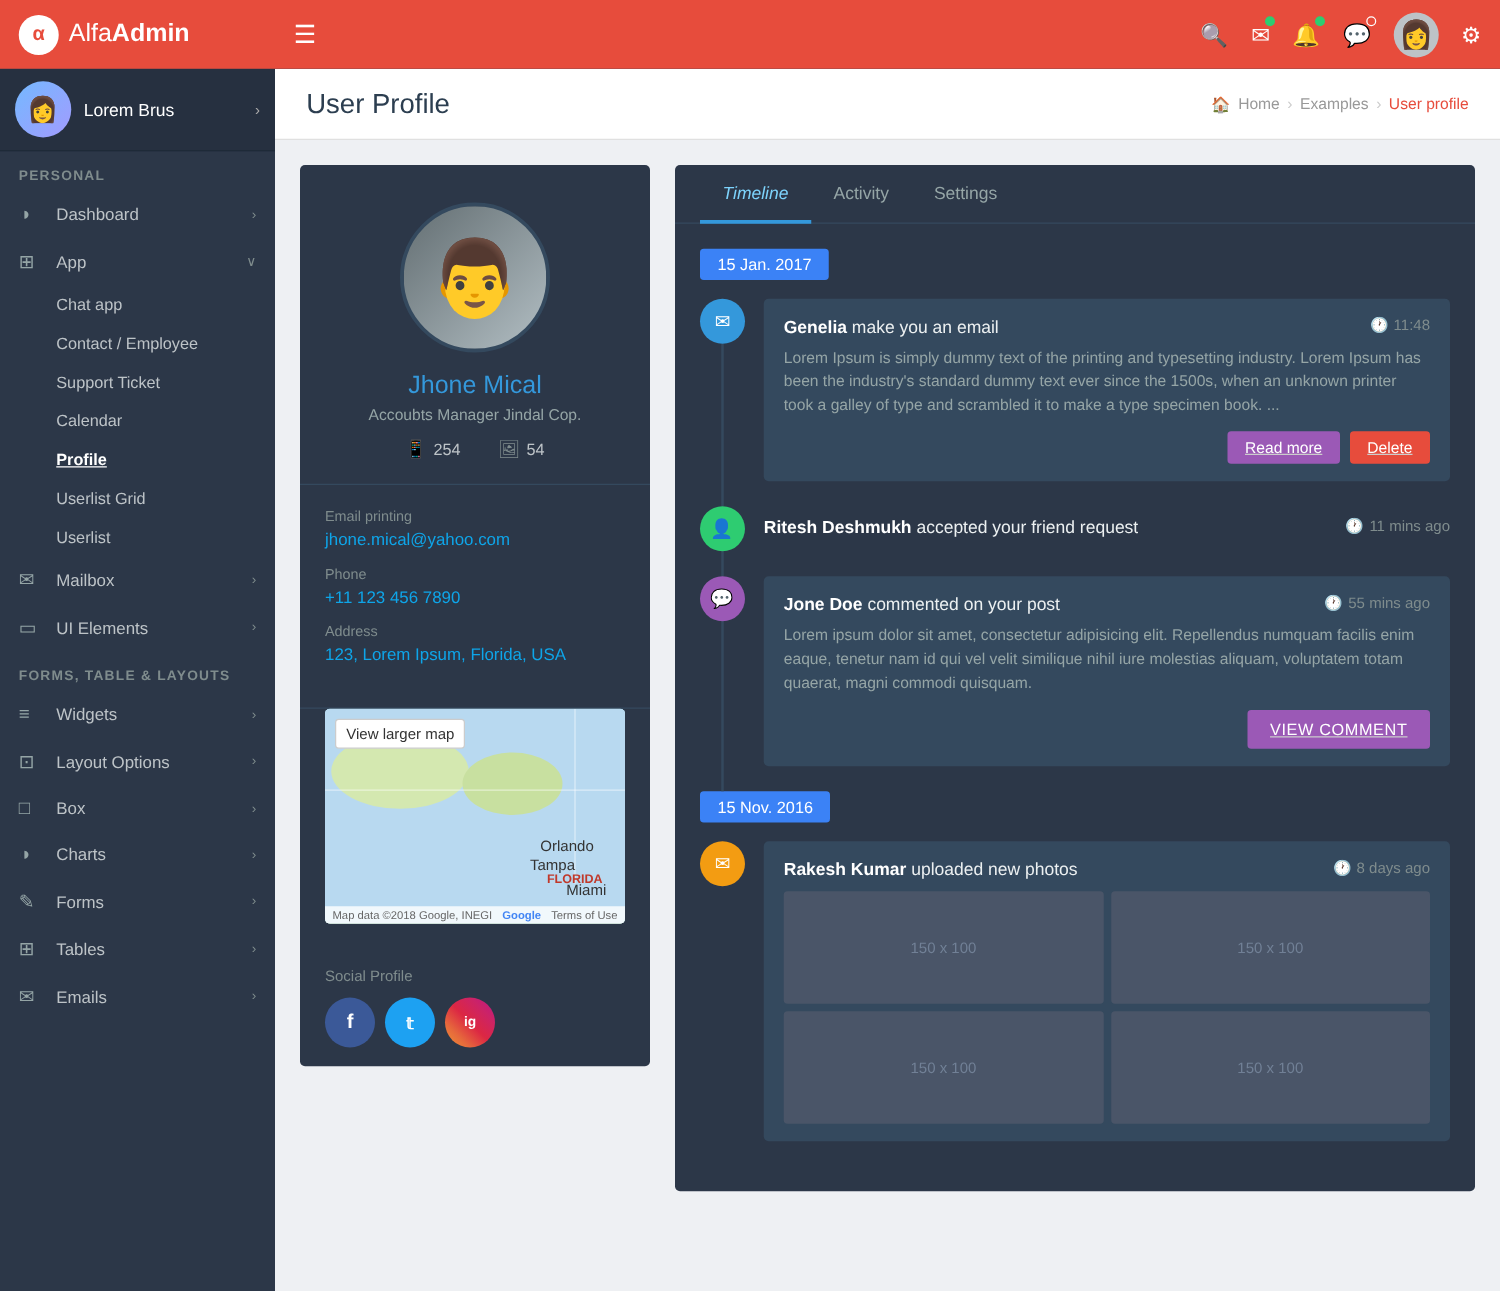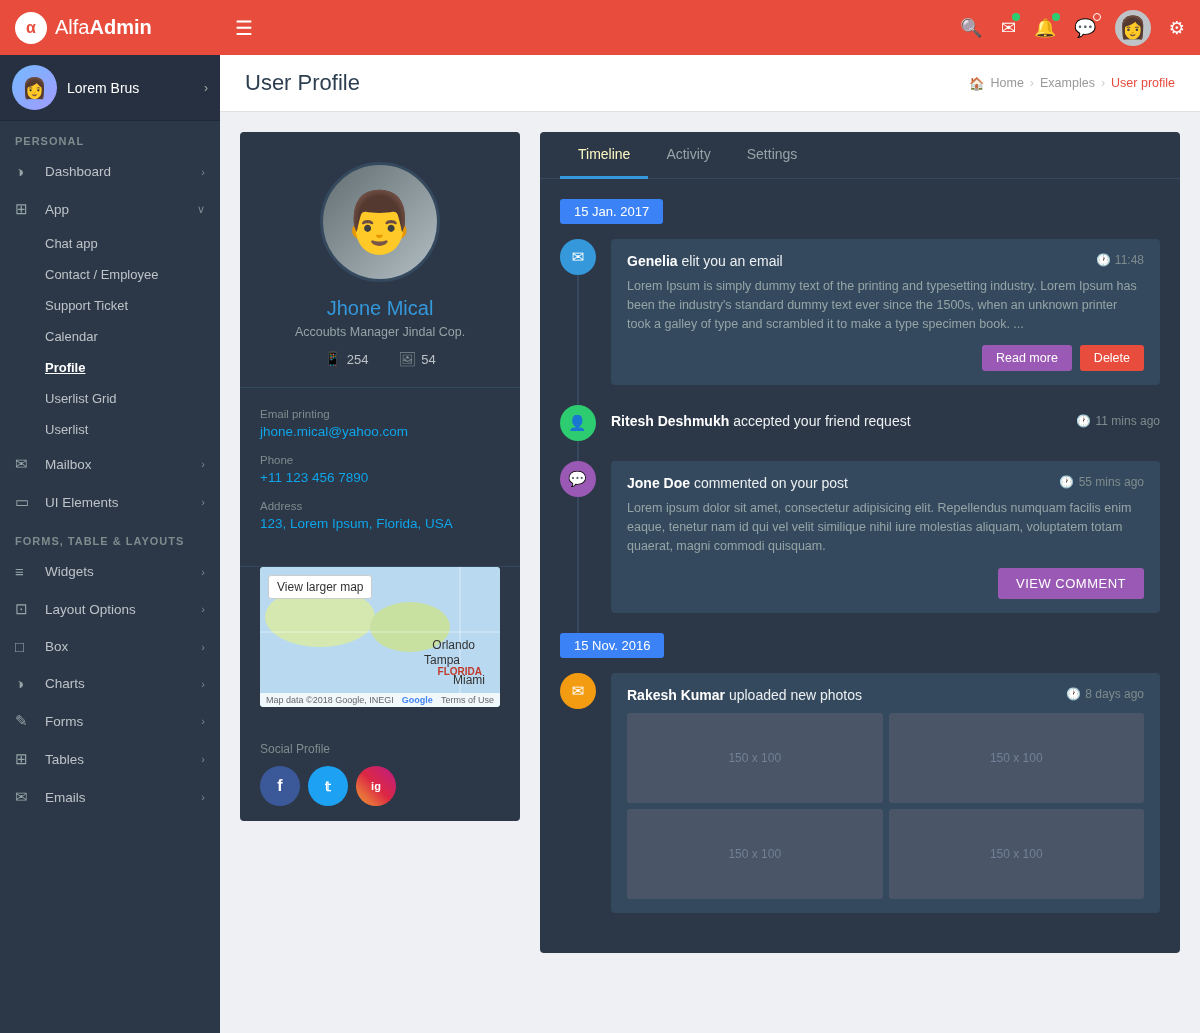--- a/index.html
+++ b/index.html
@@ -257,21 +257,21 @@
     .info-value {
       color: #0ea5e9;
       font-size: 13.5px;
     }
 
     .map-container {
       margin: 0 20px 20px;
       border-radius: 4px;
       overflow: hidden;
       position: relative;
-      height: 140px;
+      height: 172px;
       background: #b2d8e8;
     }
     .map-view-btn {
       position: absolute;
       top: 8px; left: 8px;
       background: white;
       border: 1px solid #ccc;
       border-radius: 3px;
       padding: 4px 8px;
       font-size: 12px;
@@ -347,22 +347,23 @@
     }
     .tl-tab {
       padding: 14px 18px;
       font-size: 14px;
       color: #95a5a6;
       cursor: pointer;
       border-bottom: 3px solid transparent;
       margin-bottom: -1px;
     }
     .tl-tab.active {
-      color: #fef9c3;
+      color: #7dd3fc;
       border-bottom-color: #3498db;
+      font-style: italic;
     }
 
     .tl-content {
       padding: 20px;
       overflow-y: auto;
       max-height: 850px;
     }
 
     .tl-date-badge {
       display: inline-block;
@@ -434,20 +435,21 @@
     .tl-card-body {
       color: #95a5a6;
       font-size: 12.5px;
       line-height: 1.5;
       margin-bottom: 12px;
     }
     .tl-card-actions {
       display: flex;
       justify-content: flex-end;
       gap: 8px;
+      text-decoration: underline;
     }
     .btn-read-more {
       background: #9b59b6;
       color: white;
       border: none;
       padding: 6px 14px;
       border-radius: 3px;
       font-size: 12.5px;
       cursor: pointer;
     }
@@ -729,21 +731,21 @@
 
           
           <div class="tl-date-badge">15 Jan. 2017</div>
 
           
           <div class="tl-item">
             <div class="tl-dot dot-blue">✉</div>
             <div class="tl-card">
               <div class="tl-card-header">
                 <div class="tl-card-title">
-                  <strong>Genelia</strong><span> elit you an email</span>
+                  <strong>Genelia</strong><span> make you an email</span>
                 </div>
                 <div class="tl-card-time">
                   <span>🕐</span>
                   <span>11:48</span>
                 </div>
               </div>
               <div class="tl-card-body">Lorem Ipsum is simply dummy text of the printing and typesetting industry. Lorem Ipsum has been the industry's standard dummy text ever since the 1500s, when an unknown printer took a galley of type and scrambled it to make a type specimen book. ...</div>
               <div class="tl-card-actions">
                 <button class="btn-read-more">Read more</button>
                 <button class="btn-delete">Delete</button>

